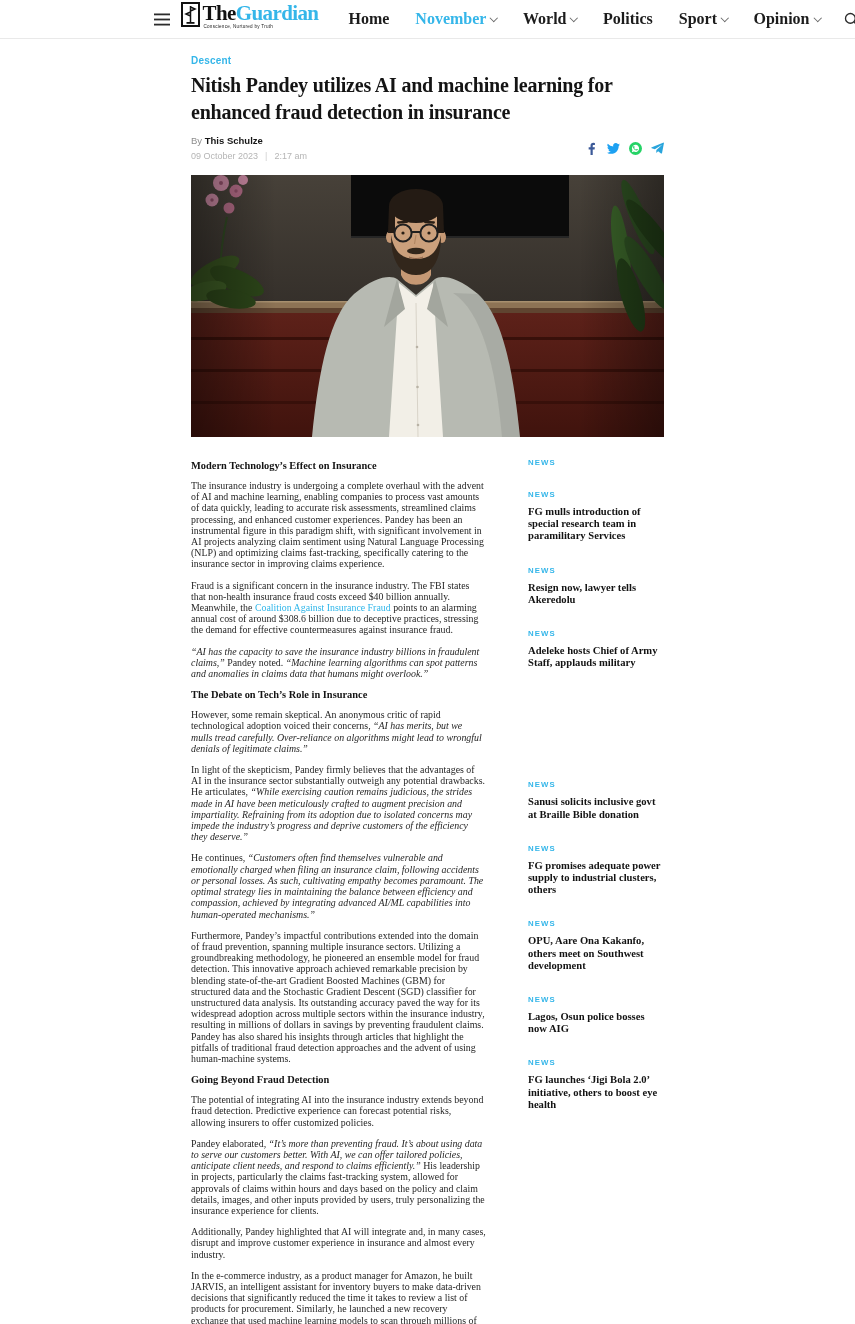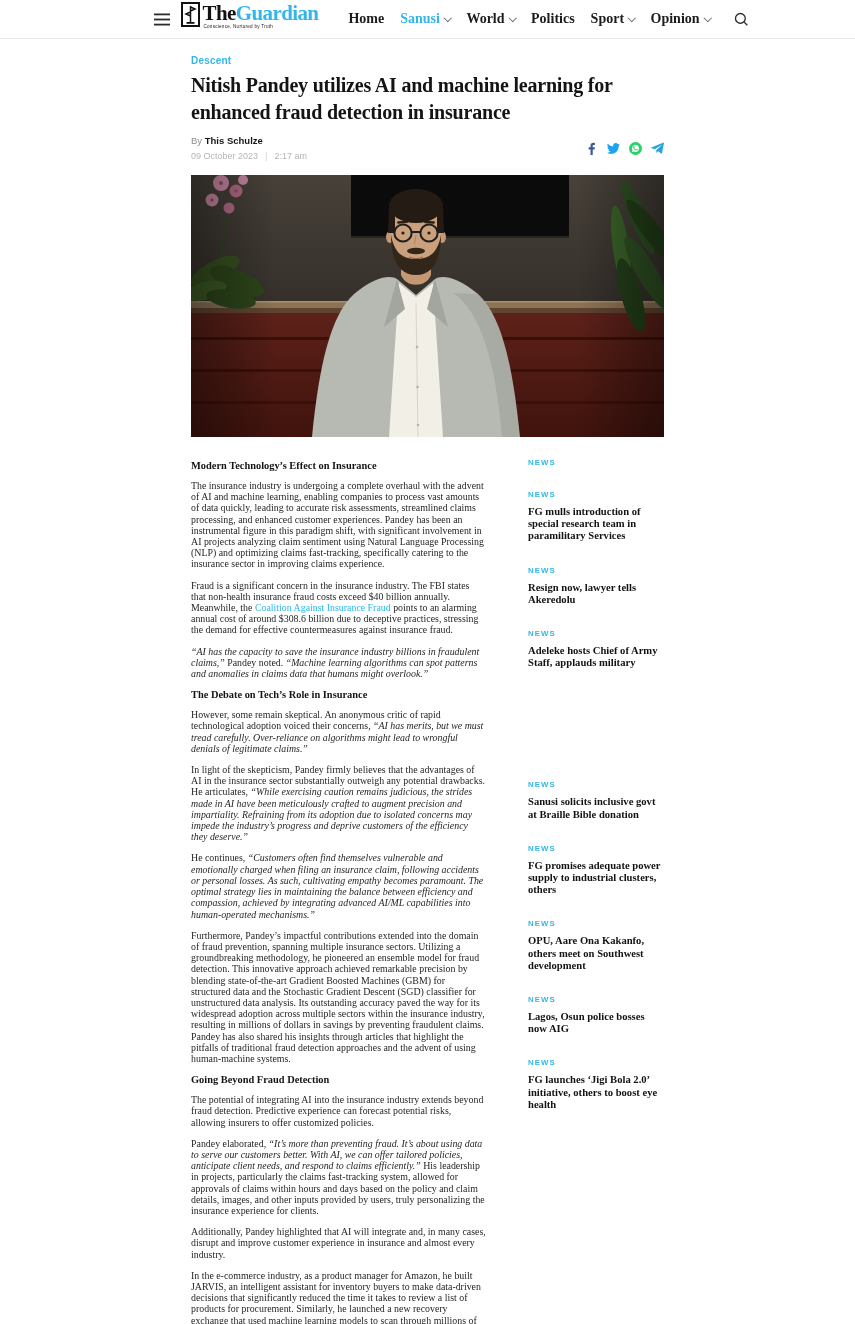--- a/index.html
+++ b/index.html
@@ -5,21 +5,21 @@
   html,body{margin:0;padding:0;}
   body{width:855px;height:1324px;overflow:hidden;background:#fff;font-family:"Liberation Sans",sans-serif;-webkit-font-smoothing:antialiased;}
   .header{height:38px;border-bottom:1px solid #e9e9e9;display:flex;align-items:center;background:#fff;}
   .header-inner{width:548px;margin:0 auto;display:flex;align-items:center;}
   .burger{margin-right:11px;cursor:pointer;display:flex;align-items:center;}
   .logo{display:flex;align-items:flex-start;gap:3px;position:relative;cursor:pointer;padding-bottom:5px;}
   .logo-text{font-family:"Liberation Serif",serif;font-weight:700;font-size:21px;letter-spacing:-0.6px;line-height:22px;white-space:nowrap;}
   .logo-the{color:#111;}
   .logo-guardian{color:#35b6e9;}
   .tagline{position:absolute;left:23px;top:22px;font-size:4.6px;color:#222;letter-spacing:0.25px;white-space:nowrap;}
-  .nav{display:flex;margin-left:30px;column-gap:16px;align-items:center;font-family:"Liberation Serif",serif;font-weight:700;font-size:14px;color:#1c1c1c;}
+  .nav{display:flex;margin-left:30px;column-gap:26px;align-items:center;font-family:"Liberation Serif",serif;font-weight:700;font-size:16px;color:#1c1c1c;}
   .nav-item{cursor:pointer;display:flex;align-items:center;white-space:nowrap;}
   .nav-item.active .nav-label{color:#35b6e9;}
   .chev{display:inline-block;width:4.5px;height:4.5px;border-right:1.3px solid #666;border-bottom:1.3px solid #666;transform:rotate(45deg);margin-left:5px;margin-top:-3px;}
   .search{margin-left:24px;cursor:pointer;display:flex;align-items:center;}
   main{width:473px;margin:0 auto;padding-top:16px;}
   .category{color:#35b6e9;font-size:10px;font-weight:700;letter-spacing:0.2px;}
   h1{font-family:"Liberation Serif",serif;font-size:20px;line-height:27px;margin:6px 0 9px;color:#141414;letter-spacing:-0.2px;font-weight:700;}
   .meta-row{display:flex;justify-content:space-between;align-items:center;margin-bottom:14px;}
   .byline{font-size:9.5px;color:#8d8d8d;margin-bottom:5px;}
   .byline .author{color:#161616;font-weight:700;}
@@ -63,21 +63,21 @@
           </svg>
       </span>
       <span class="logo-text"><span class="logo-the">The</span><span class="logo-guardian">Guardian</span></span>
       <span class="tagline">Conscience, Nurtured by Truth</span>
     </div>
     <nav class="nav">
         <div class="nav-item">
           <span class="nav-label">Home</span>
         </div>
         <div class="nav-item active">
-          <span class="nav-label">Sanusi</span>
+          <span class="nav-label">November</span>
           <span class="chev"></span>
         </div>
         <div class="nav-item">
           <span class="nav-label">World</span>
           <span class="chev"></span>
         </div>
         <div class="nav-item">
           <span class="nav-label">Politics</span>
         </div>
         <div class="nav-item">
@@ -212,21 +212,21 @@
     <rect x="0" y="0" width="473" height="262" fill="url(#vig)"></rect>
   </svg>
 
   <div class="cols">
     <article class="article-col" id="article-body">
         <h3>Modern Technology’s Effect on Insurance</h3>
         <p><span>The insurance industry is undergoing a complete overhaul with the advent of AI and machine learning, enabling companies to process vast amounts of data quickly, leading to accurate risk assessments, streamlined claims processing, and enhanced customer experiences. Pandey has been an instrumental figure in this paradigm shift, with significant involvement in AI projects analyzing claim sentiment using Natural Language Processing (NLP) and optimizing claims fast-tracking, specifically catering to the insurance sector in improving claims experience.</span></p>
         <p><span>Fraud is a significant concern in the insurance industry. The FBI states that non-health insurance fraud costs exceed $40 billion annually. Meanwhile, the </span><a href="#">Coalition Against Insurance Fraud</a><span> points to an alarming annual cost of around $308.6 billion due to deceptive practices, stressing the demand for effective countermeasures against insurance fraud.</span></p>
         <p><span class="it">“AI has the capacity to save the insurance industry billions in fraudulent claims,”</span><span> Pandey noted. </span><span class="it">“Machine learning algorithms can spot patterns and anomalies in claims data that humans might overlook.”</span></p>
         <h3>The Debate on Tech’s Role in Insurance</h3>
-        <p><span>However, some remain skeptical. An anonymous critic of rapid technological adoption voiced their concerns, </span><span class="it">“AI has merits, but we must tread carefully. Over-reliance on algorithms might lead to wrongful denials of legitimate claims.”</span></p>
+        <p><span>However, some remain skeptical. An anonymous critic of rapid technological adoption voiced their concerns, </span><span class="it">“AI has merits, but we mulls tread carefully. Over-reliance on algorithms might lead to wrongful denials of legitimate claims.”</span></p>
         <p><span>In light of the skepticism, Pandey firmly believes that the advantages of AI in the insurance sector substantially outweigh any potential drawbacks. He articulates, </span><span class="it">“While exercising caution remains judicious, the strides made in AI have been meticulously crafted to augment precision and impartiality. Refraining from its adoption due to isolated concerns may impede the industry’s progress and deprive customers of the efficiency they deserve.”</span></p>
         <p><span>He continues, </span><span class="it">“Customers often find themselves vulnerable and emotionally charged when filing an insurance claim, following accidents or personal losses. As such, cultivating empathy becomes paramount. The optimal strategy lies in maintaining the balance between efficiency and compassion, achieved by integrating advanced AI/ML capabilities into human-operated mechanisms.”</span></p>
         <p><span>Furthermore, Pandey’s impactful contributions extended into the domain of fraud prevention, spanning multiple insurance sectors. Utilizing a groundbreaking methodology, he pioneered an ensemble model for fraud detection. This innovative approach achieved remarkable precision by blending state-of-the-art Gradient Boosted Machines (GBM) for structured data and the Stochastic Gradient Descent (SGD) classifier for unstructured data analysis. Its outstanding accuracy paved the way for its widespread adoption across multiple sectors within the insurance industry, resulting in millions of dollars in savings by preventing fraudulent claims. Pandey has also shared his insights through articles that highlight the pitfalls of traditional fraud detection approaches and the advent of using human-machine systems.</span></p>
         <h3>Going Beyond Fraud Detection</h3>
         <p><span>The potential of integrating AI into the insurance industry extends beyond fraud detection. Predictive experience can forecast potential risks, allowing insurers to offer customized policies.</span></p>
         <p><span>Pandey elaborated, </span><span class="it">“It’s more than preventing fraud. It’s about using data to serve our customers better. With AI, we can offer tailored policies, anticipate client needs, and respond to claims efficiently.”</span><span> His leadership in projects, particularly the claims fast-tracking system, allowed for approvals of claims within hours and days based on the policy and claim details, images, and other inputs provided by users, truly personalizing the insurance experience for clients.</span></p>
         <p><span>Additionally, Pandey highlighted that AI will integrate and, in many cases, disrupt and improve customer experience in insurance and almost every industry.</span></p>
         <p><span>In the e-commerce industry, as a product manager for Amazon, he built JARVIS, an intelligent assistant for inventory buyers to make data-driven decisions that significantly reduced the time it takes to review a list of products for procurement. Similarly, he launched a new recovery exchange that used machine learning models to scan through millions of overstock inventory and provide a shortlist of high-quality deals that vendor managers can offer customers at a discounted rate.</span></p>
       </article>
     <aside class="sidebar" id="sidebar">

